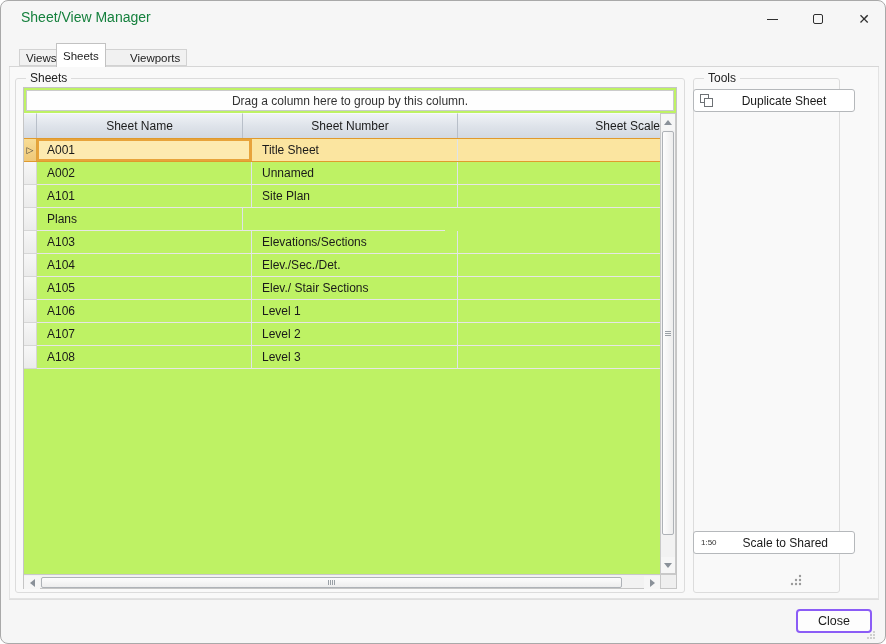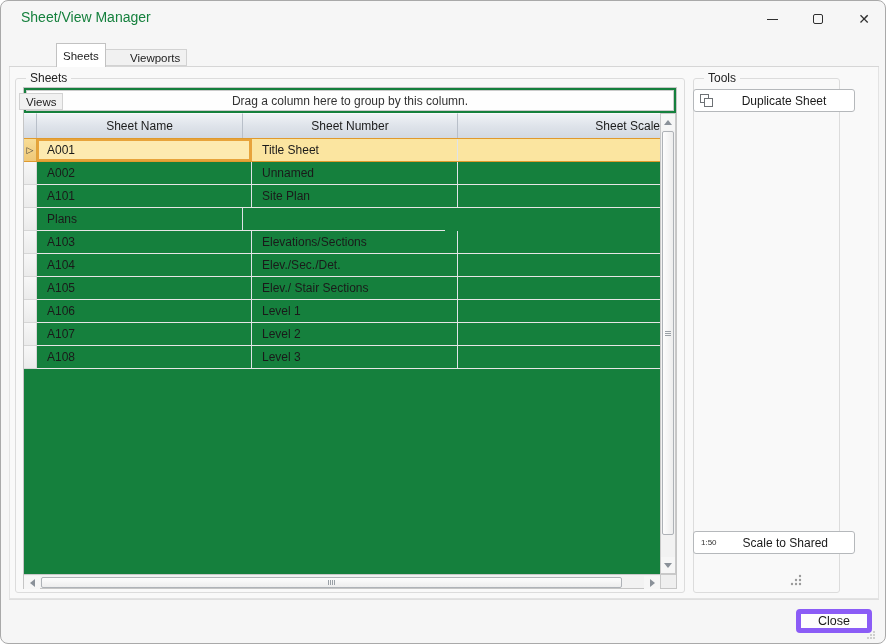--- a/index.html
+++ b/index.html
@@ -13,30 +13,30 @@
   .title{position:absolute;left:20px;top:8px;font-size:14px;color:#15803d;}
   .caption-btn{position:absolute;top:3px;width:44px;height:30px;display:flex;align-items:center;justify-content:center;cursor:default;}
   .btn-min{left:749px;} .btn-max{left:795px;} .btn-close{left:841px;}
   .glyph-min{width:11px;height:1px;background:#2f2f2f;}
   .glyph-max{width:10px;height:10px;border:1.3px solid #2f2f2f;border-radius:2px;}
   .glyph-close{font-size:14px;color:#2f2f2f;line-height:1;}
   
   .tab{position:absolute;font-size:11.5px;color:#1c1c1c;display:flex;align-items:center;padding:0 6px;}
   .tab-unsel{top:48px;height:17px;background:#f1f1f1;border:1px solid #d2d2d2;z-index:1;}
   .tab-sel{top:42px;height:24px;background:#ffffff;border:1px solid #c2c2c2;border-bottom:none;z-index:3;}
-  .tab-views{left:18px;margin-top:44px;} .tab-sheets{left:55px;} .tab-viewports{left:104px;padding-left:24px;}
+  .tab-views{left:18px;} .tab-sheets{left:55px;} .tab-viewports{left:104px;padding-left:24px;}
   .panel-line{position:absolute;left:8px;top:65px;width:870px;height:1px;background:#d6d6d6;z-index:2;}
   .tab-panel{position:absolute;left:8px;top:65px;width:870px;height:533px;background:#f9f9f9;border:1px solid #e3e3e3;border-top:none;}
   
   .groupbox{position:absolute;border:1px solid #dcdcdc;border-radius:3px;}
   .groupbox .gb-label{position:absolute;top:-8px;left:10px;background:#f9f9f9;padding:0 4px;font-size:12px;color:#222;}
   .gb-sheets{left:14px;top:77px;width:670px;height:515px;}
   .gb-tools{left:692px;top:77px;width:147px;height:515px;}
   
-  .grid{position:absolute;left:22px;top:86px;width:654px;height:502px;background:#15803d;border:1px solid #c5c5c5;}
+  .grid{position:absolute;left:22px;top:86px;width:654px;height:502px;background:#bef264;border:1px solid #c5c5c5;}
   .group-panel{position:absolute;left:2px;top:2px;width:648px;height:21px;background:#fefefe;border:1px solid #cbcbcb;
     display:flex;align-items:center;justify-content:center;font-size:12px;color:#333;}
   .header-row{position:absolute;left:0;top:25px;height:26px;width:636px;display:flex;}
   .hcell{height:26px;background:linear-gradient(#eff2f6,#dde2e9 55%,#d3d9e1);
     border-right:1px solid #b8bfc9;border-bottom:1px solid #aab1bb;border-top:1px solid #f7f9fb;
     display:flex;align-items:center;justify-content:center;font-size:12px;color:#1c1c1c;}
   .hc-ind{width:13px;} .hc-number{width:215px;} .hc-name{width:206px;} .hc-scale{width:202px;border-right:none;justify-content:flex-end;}
   .rows{position:absolute;left:0;top:51px;width:636px;}
   .row{display:flex;height:23px;}
   .cell{height:100%;display:flex;align-items:center;font-size:12px;color:#1a1a1a;border-bottom:1px solid #e6e6e6;}
@@ -74,21 +74,21 @@
   .tool-btn .center-label{flex:1;text-align:center;}
   .dup-icon{position:relative;width:14px;height:14px;margin-left:6px;flex:0 0 auto;}
   .dup-icon .sq{position:absolute;width:9px;height:9px;background:#ffffff;border:1px solid #6d7175;}
   .dup-icon .sq-back{left:0;top:0;} .dup-icon .sq-front{left:4px;top:4px;}
   .scale-badge{font-size:8px;color:#333;margin-left:7px;flex:0 0 auto;}
   .grip{position:absolute;}
   .grip-tools{left:786px;top:571px;}
   .grip-window{left:864px;top:628px;opacity:.7;}
   
   .divider{position:absolute;left:8px;top:598px;width:870px;height:1px;background:#dfdfdf;}
-  .close-btn{position:absolute;left:795px;top:608px;width:76px;height:24px;background:#fdfdfd;border:5px solid #8b5cf6;border-radius:4px;
+  .close-btn{position:absolute;left:795px;top:608px;width:76px;height:24px;background:#fdfdfd;border:2px solid #8b5cf6;border-radius:4px;
     display:flex;align-items:center;justify-content:center;font-size:12.5px;color:#1a1a1a;cursor:default;}
 </style>
 </head>
 <body>
 
 <div class="window">
 
   <div class="title">Sheet/View Manager</div>
   <div class="caption-btn btn-min">
     <span class="glyph-min"></span>

